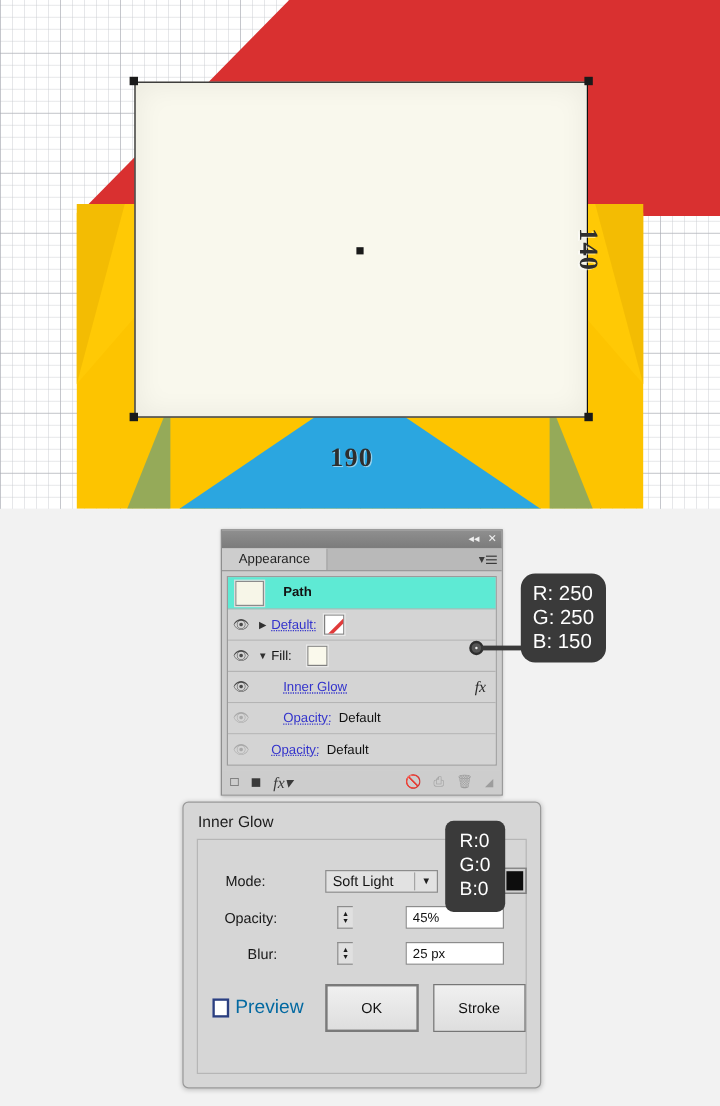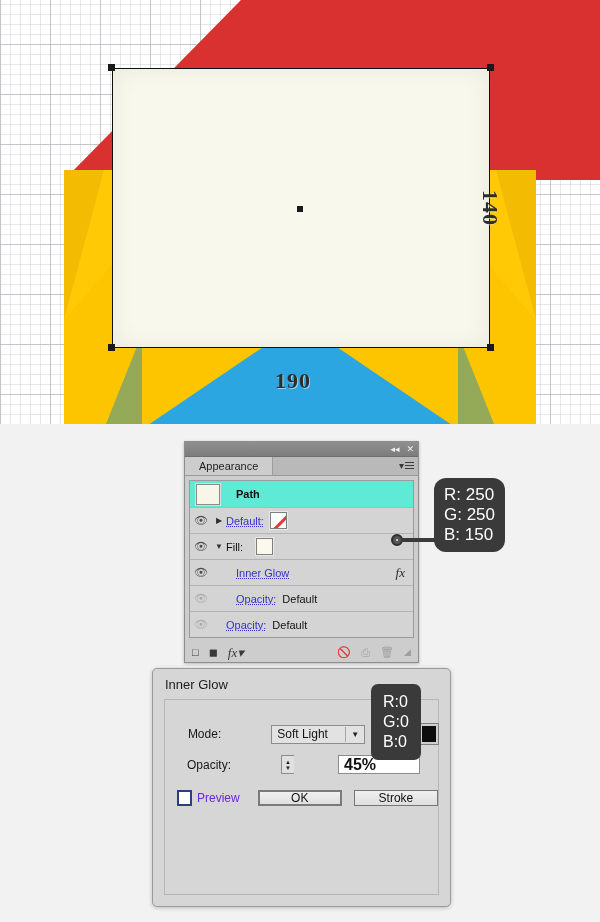--- a/index.html
+++ b/index.html
@@ -236,37 +236,36 @@
     width:21px;height:20px;background:#0d0d0d;border:2px solid #cfcfcf;
     outline:1px solid #7e7e7e;box-sizing:border-box;
   }
   .spin{
     width:13px;height:19px;background:#e0e0e0;border:1px solid #8c8c8c;border-right:none;
     display:flex;flex-direction:column;align-items:center;justify-content:center;
     font-size:6px;line-height:6px;color:#1c1c1c;box-sizing:border-box;
   }
   .txtin{
     width:82px;height:19px;background:#fff;border:1px solid #8c8c8c;
-    display:flex;align-items:center;font-size:16px;color:#111;padding-left:5px;
+    display:flex;align-items:center;font-size:11px;color:#111;padding-left:5px;
     box-sizing:border-box;
-    font-weight:bold;
   }
   .radio-row{display:flex;align-items:center;gap:7px;font-size:12px;color:#131313;}
   .radio{
     width:11px;height:11px;border-radius:50%;background:#fff;border:1px solid #8a8a8a;
     display:inline-block;position:relative;
   }
   .radio.on:after{
     content:"";position:absolute;left:2.5px;top:2.5px;width:5px;height:5px;border-radius:50%;background:#1b1b1b;
   }
   .chk{
     width:12px;height:12px;background:#fff;border:2px solid #2b3f80;display:inline-block;
   }
   .btn{
-    width:92px;height:16px;background:linear-gradient(#f0f0f0,#dedede);
+    width:92px;height:40px;background:linear-gradient(#f0f0f0,#dedede);
     border:1px solid #767676;display:flex;align-items:center;justify-content:center;
     font-size:12px;color:#111;box-sizing:border-box;
   }
   .btn.primary{border:2px solid #7a7a7a;}
 </style>
 </head>
 <body>
 
 <div id="canvas">
   <div class="env">
@@ -391,25 +390,30 @@
       </span>
       <span class="glow-swatch" style="margin-left:11px"></span>
     </div>
 
     <div class="fld-row" style="margin-top:11px;margin-left:12px;">
       <span class="fld-label" style="width:54px">Opacity:</span>
       <span class="spin" style="margin-left:6px">▲<br>▼</span>
       <span class="txtin">45%</span>
     </div>
 
+    <div class="fld-row" style="margin-top:11px;margin-left:12px;">
+      <span class="fld-label" style="width:54px">Blur:</span>
+      <span class="spin" style="margin-left:6px">▲<br>▼</span>
+      <span class="txtin">25 px</span>
+    </div>
 
 
     <div style="display:flex;align-items:center;margin-top:16px;margin-left:12px;">
       <span class="chk"></span>
-      <span style="font-size:12px;color:#6d28d9;margin-left:5px">Preview</span>
+      <span style="font-size:16px;color:#0369a1;margin-left:5px">Preview</span>
       <span class="btn primary" style="margin-left:18px">OK</span>
       <span class="btn" style="margin-left:12px">Stroke</span>
     </div>
 
   </div>
 </div>
 
 <div class="rgb-box" id="rgb-glow">
   <div>R:0</div>
   <div>G:0</div>

